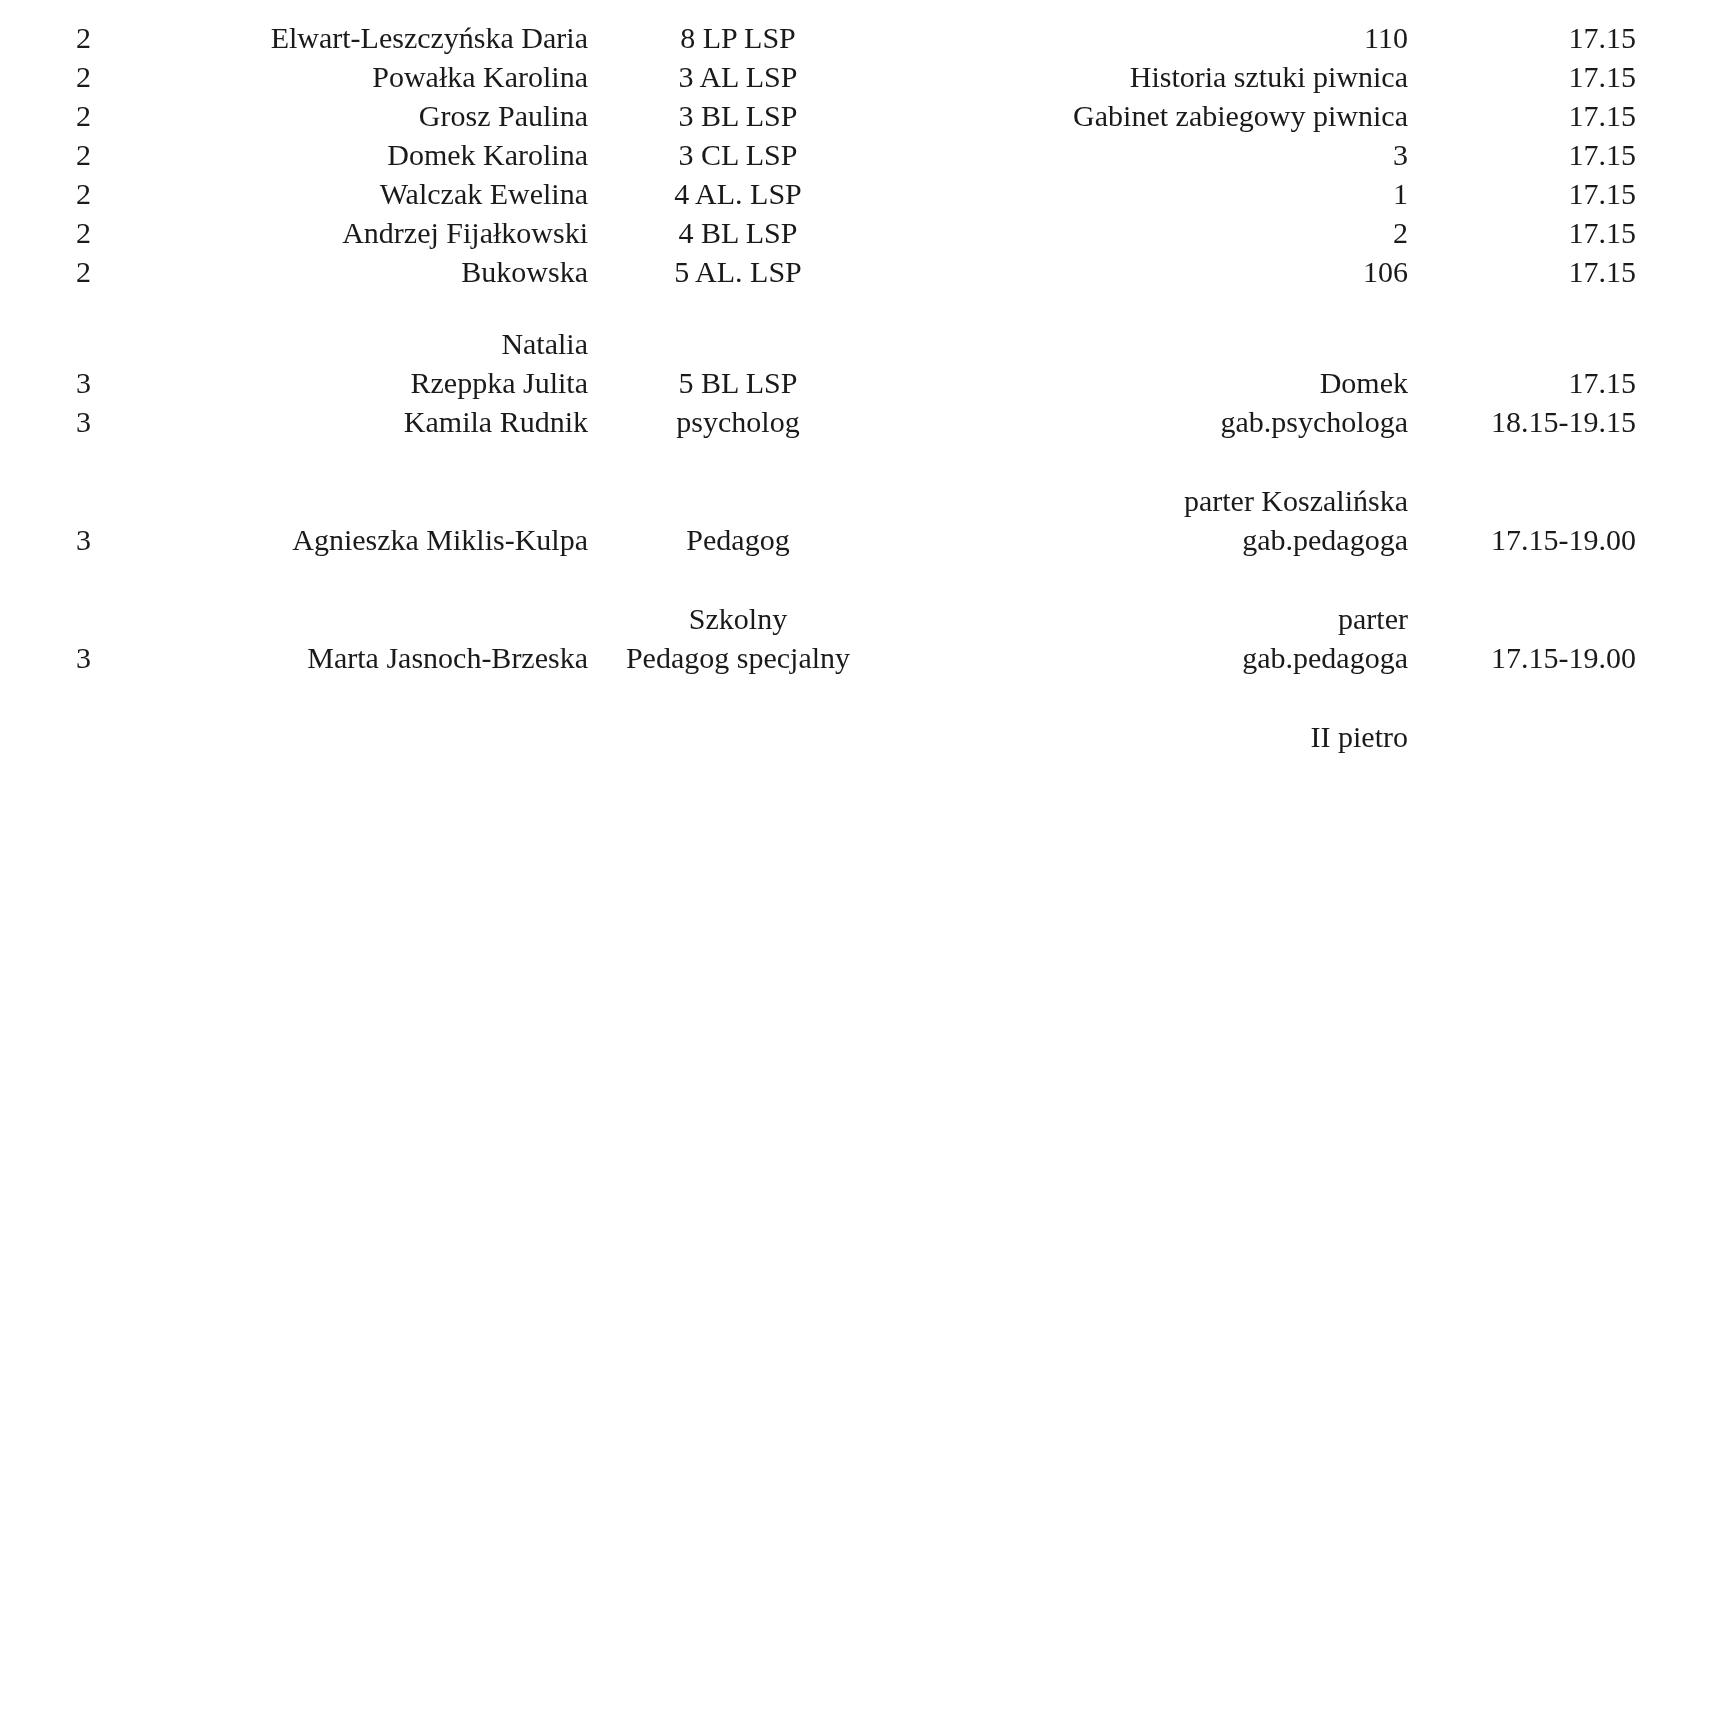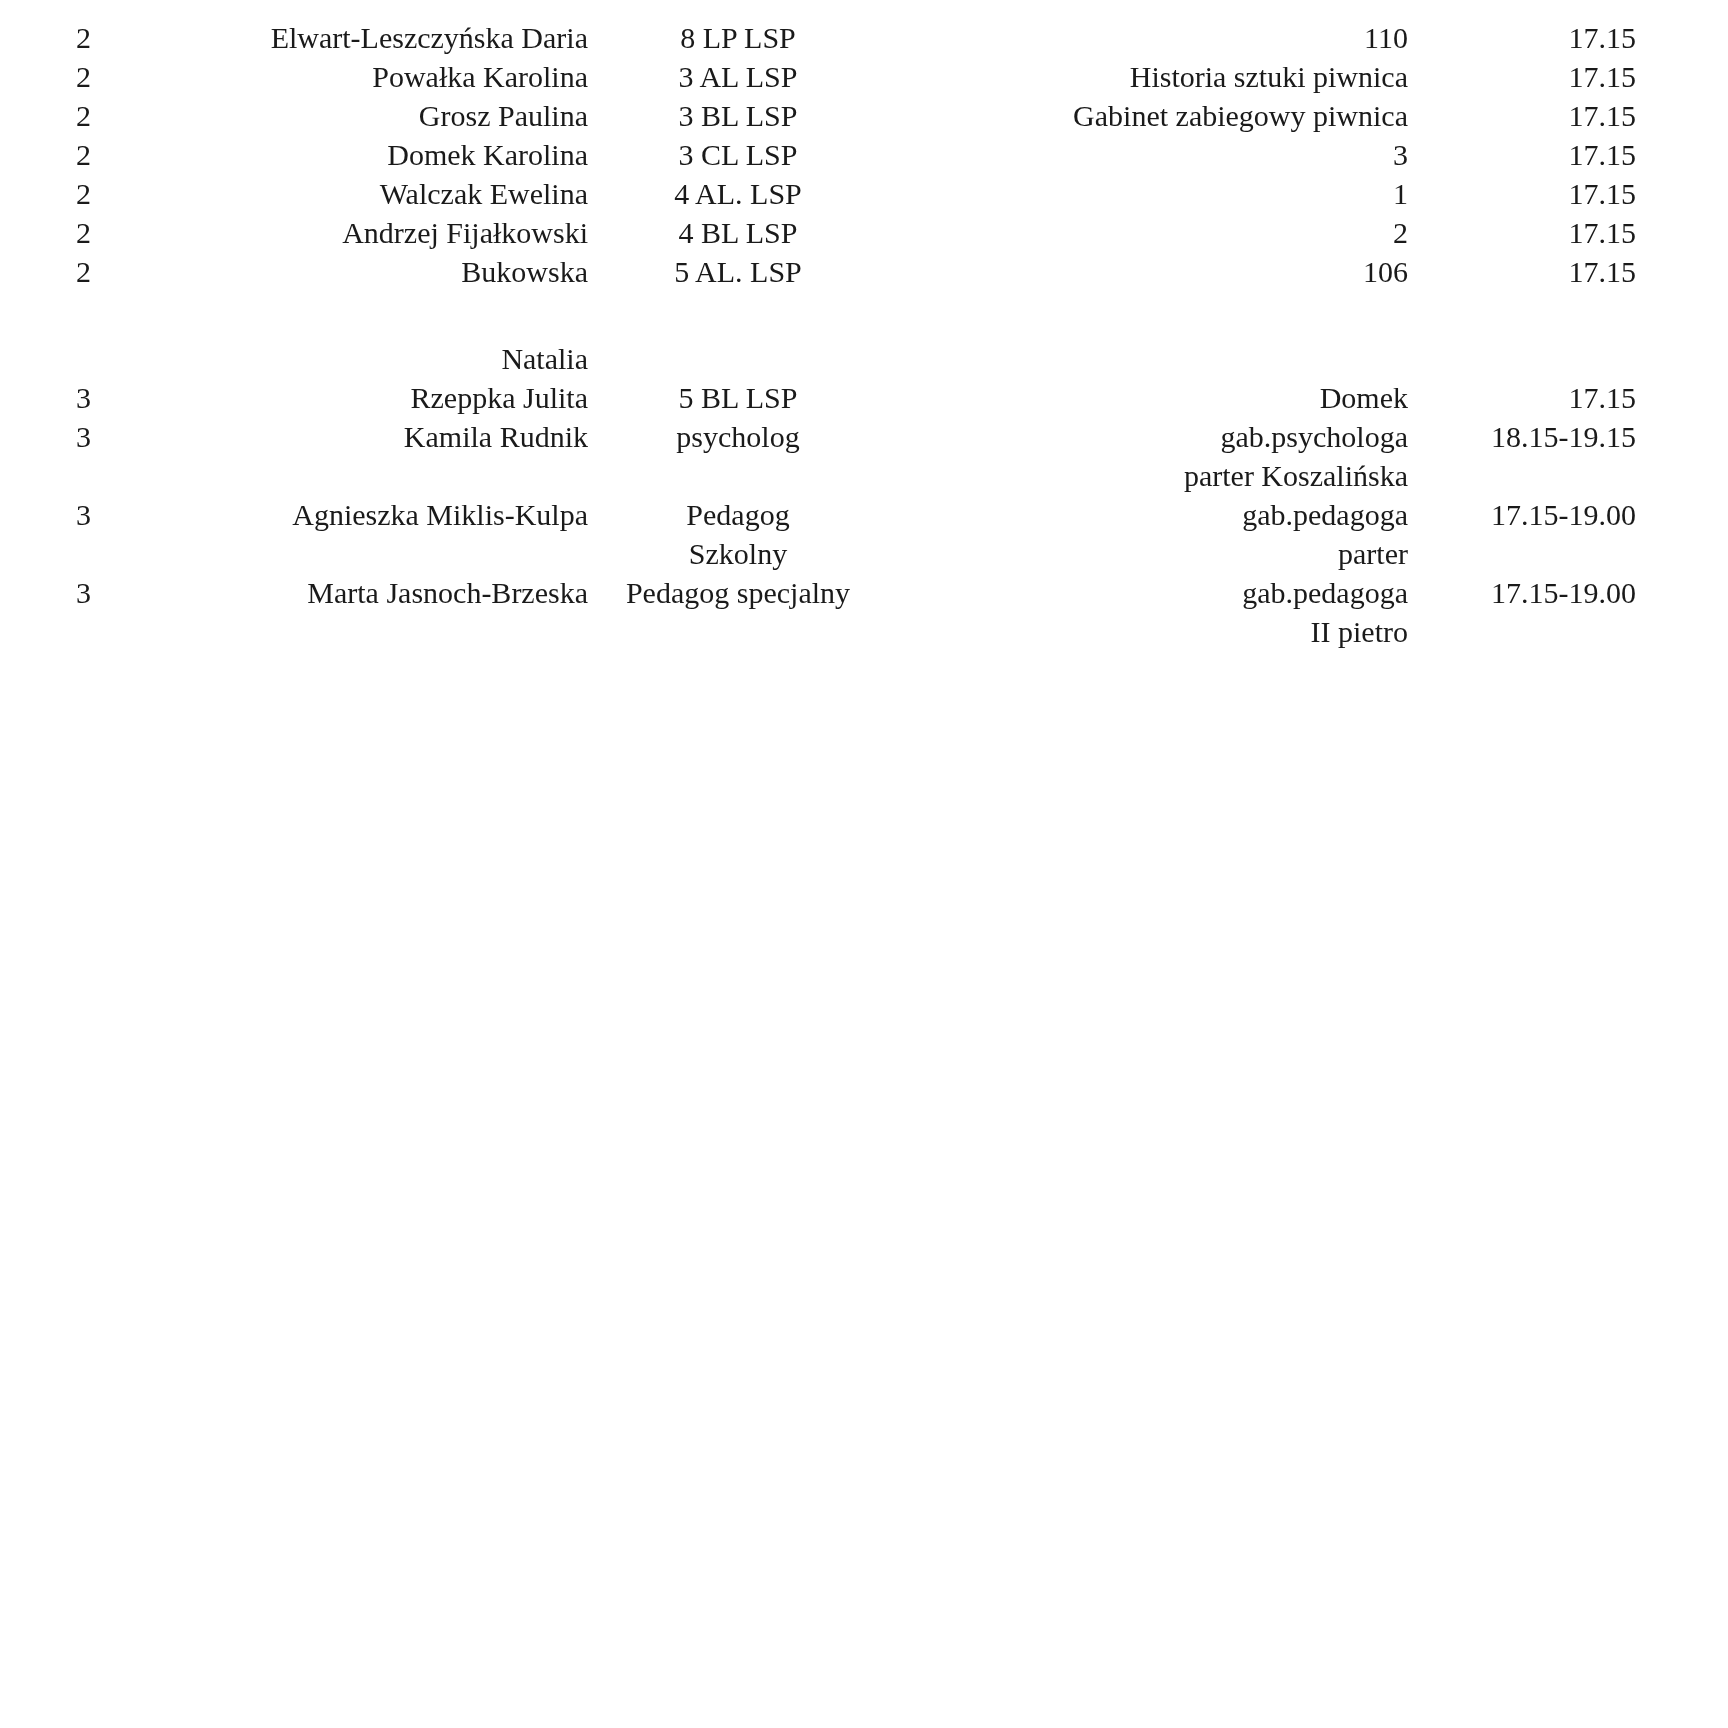--- a/index.html
+++ b/index.html
@@ -36,28 +36,28 @@
     line-height: 1.30;
     color: #1a1a1a;
   }
   .col-num   { width: 108px; text-align: left;   padding-left: 8px; }
   .col-name  { width: 404px; text-align: right;   padding-left: 8px; }
   .col-class { width: 300px; text-align: center; }
   .col-room  { width: 520px; text-align: right; }
   .col-time  { width: 228px; text-align: right; }
 
   .cell-lines span { display: block; }
-  .cell-lines span + span { }
+  .cell-lines span + span { margin-top: 40px; }
 
   .row-gap-sm td { padding-bottom: 34px; }
   .row-gap-lg td { padding-bottom: 92px; }
   .row-gap-xl td { padding-bottom: 104px; }
   .row-first td { padding-top: 28px; }
 
-  .name-stack span + span { margin-top: 48px; }
+  .name-stack span + span { margin-top: 33px; }
 </style>
 </head>
 <body>
 
 <div class="page">
   <table class="roster">
     <tbody>
         <tr class="row-gap-sm row-first">
           <td class="col-num cell-lines">
             <span>2</span>

